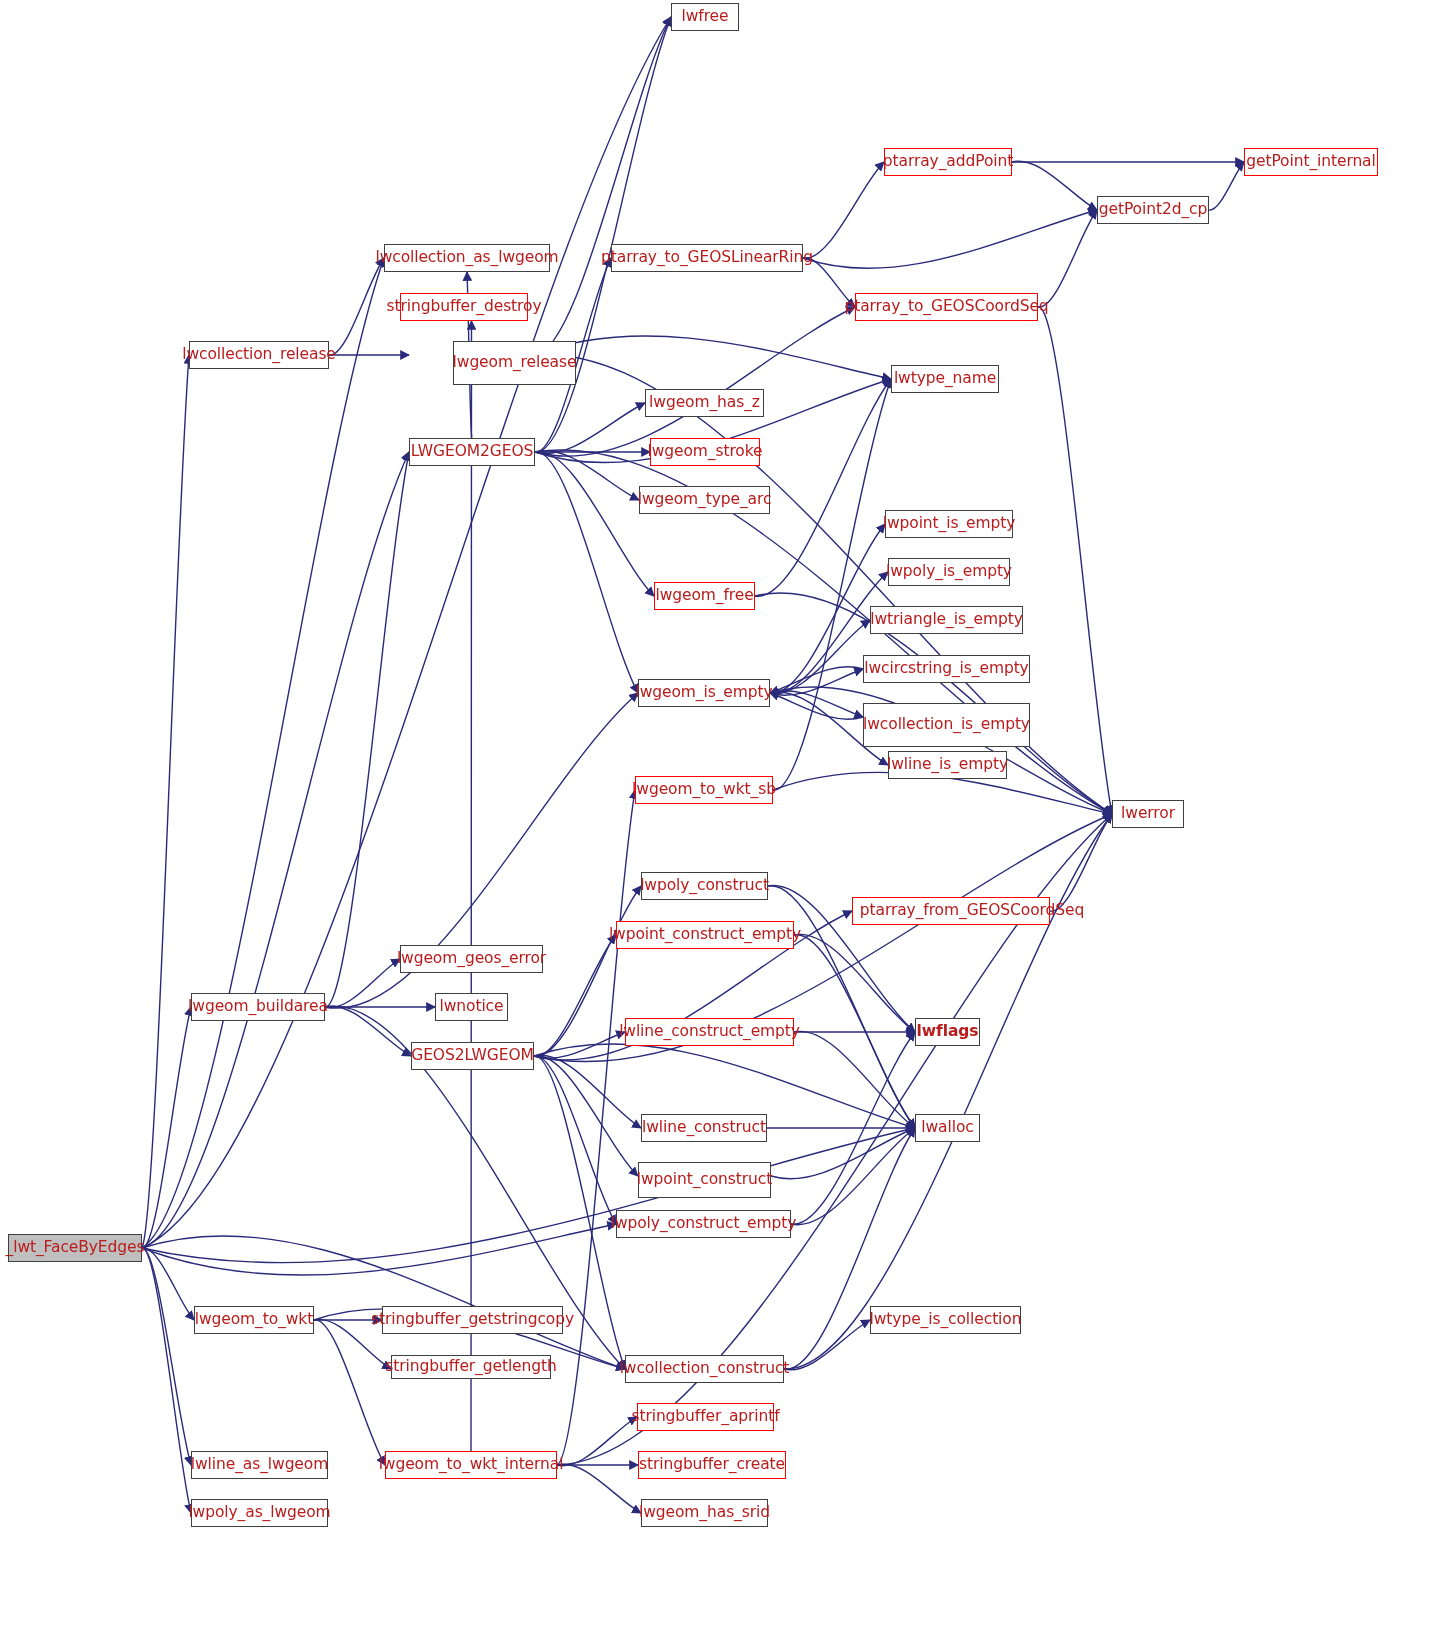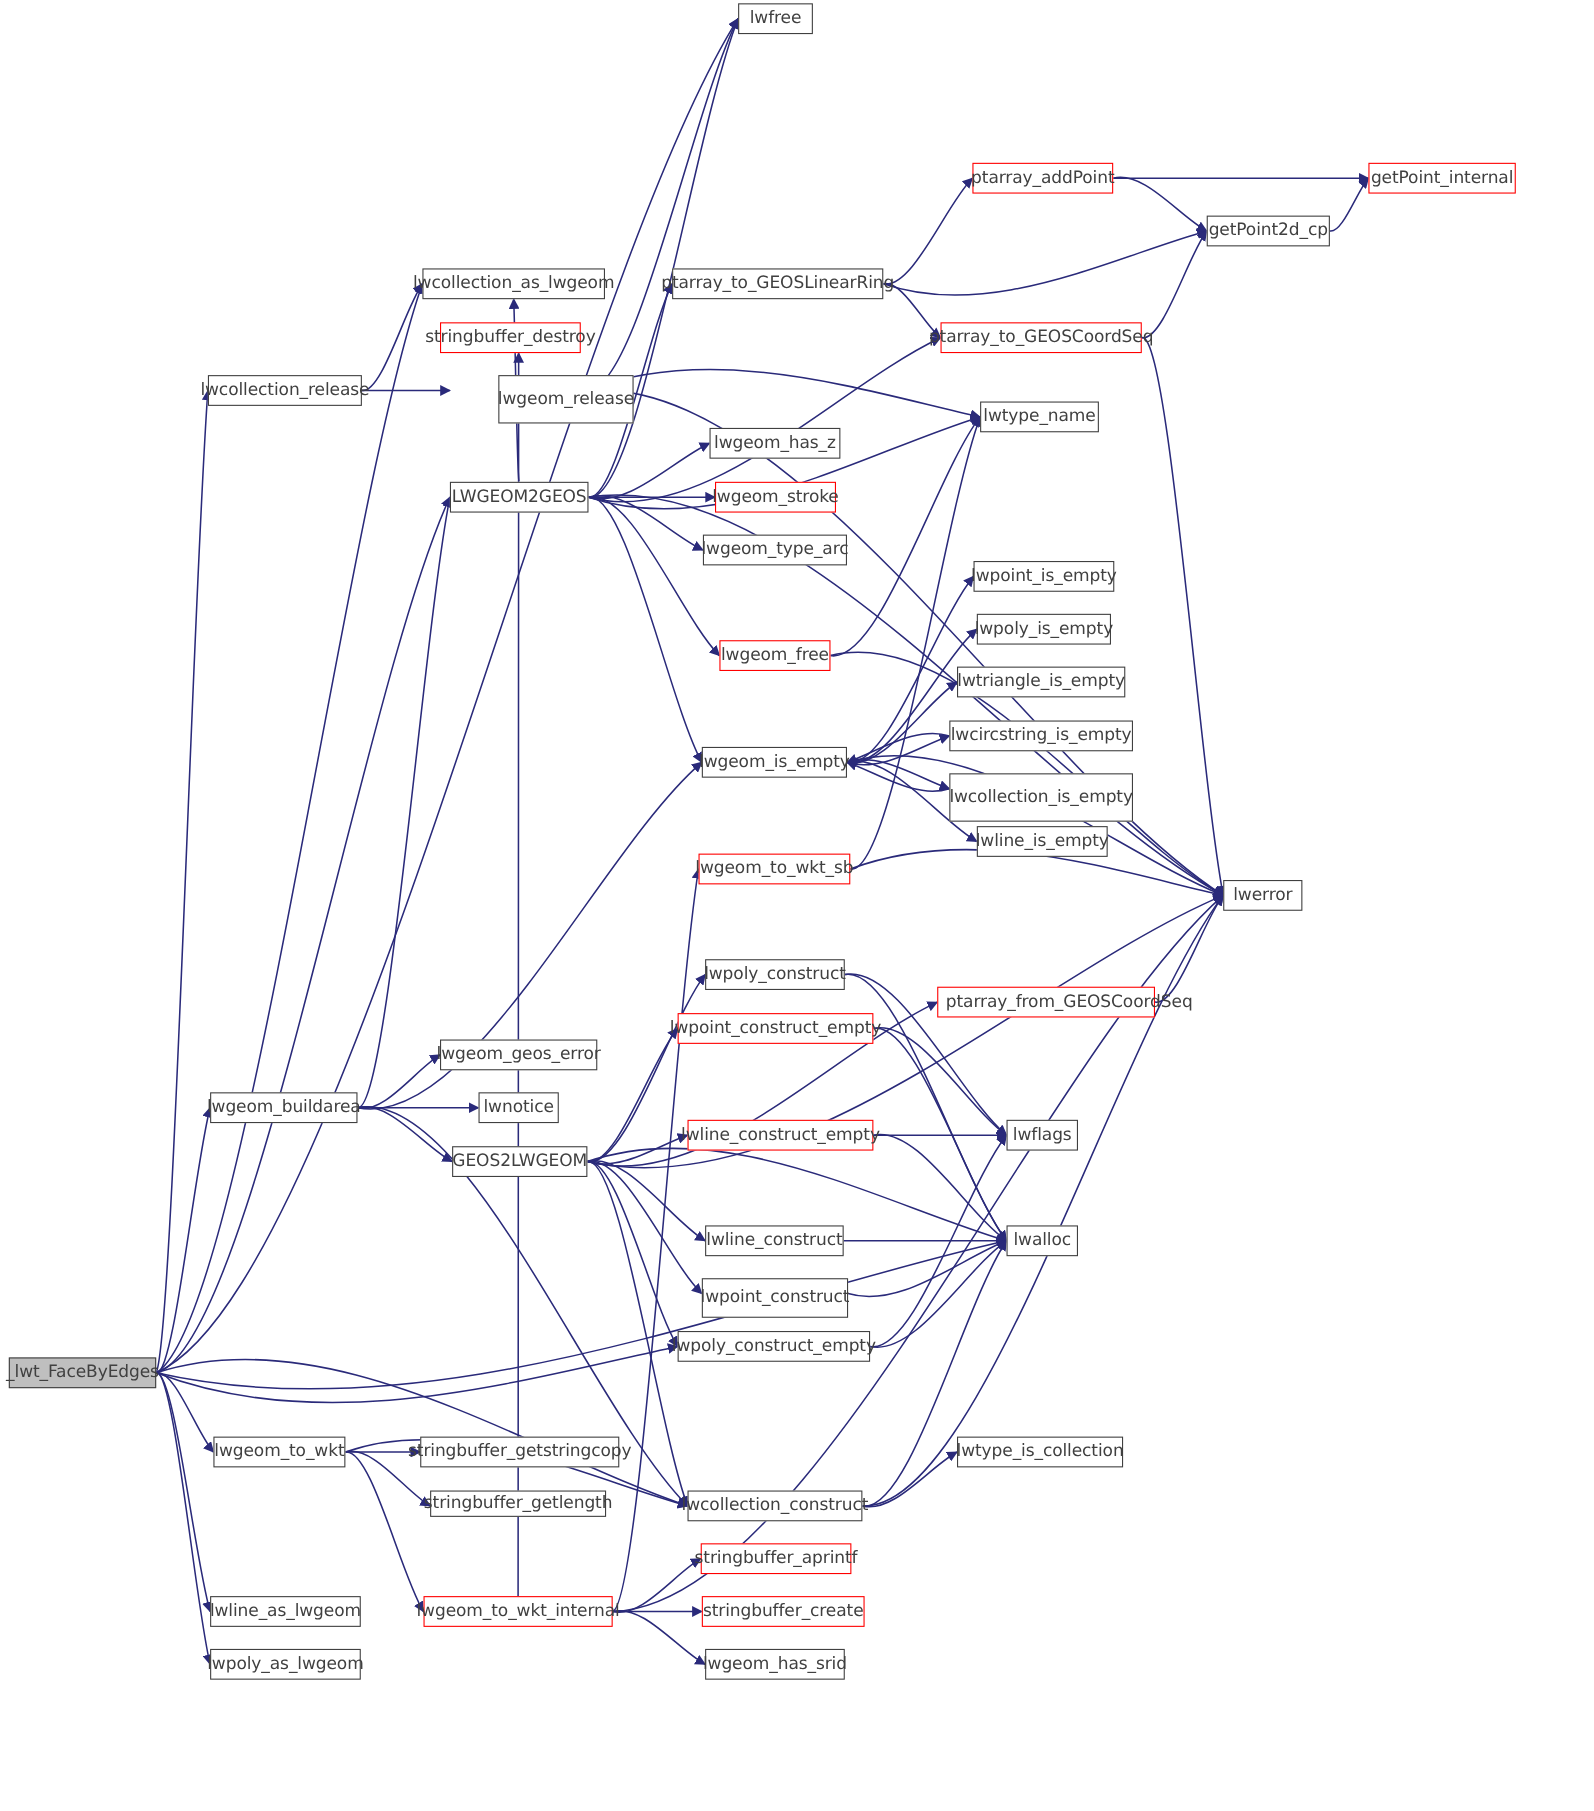--- a/index.html
+++ b/index.html
@@ -1,20 +1,20 @@
 <!DOCTYPE html>
 <html><head>
 <meta charset="utf-8">
 <style>
   html,body{margin:0;padding:0;background:#ffffff;}
   body{font-family:"DejaVu Sans","Liberation Sans",sans-serif;}
   #canvas{position:relative;width:1449px;height:1646px;background:#ffffff;overflow:hidden;}
   svg#edges{position:absolute;left:0;top:0;width:1449px;height:1646px;}
   .node{position:absolute;box-sizing:border-box;display:flex;align-items:center;justify-content:center;
-        background:#ffffff;border:1px solid #404040;font-size:15.5px;color:#404040;white-space:nowrap;
+        background:#ffffff;border:1px solid #404040;font-size:15.5px;color:#b91c1c;white-space:nowrap;
         letter-spacing:-0.1px;line-height:1;}
   .node.red{border-color:#ff0000;}
   .node.root{background:#bfbfbf;border-color:#404040;}
   .node span{pointer-events:none;}
 </style>
 </head>
 <body>
 
 <div id="canvas">
   <svg id="edges" xmlns="http://www.w3.org/2000/svg">
@@ -204,21 +204,21 @@
       </div>
       <div class="node" style="left: 435px; top: 993px; width: 73px; height: 28px;">
         <span>lwnotice</span>
       </div>
       <div class="node" style="left: 191px; top: 993px; width: 134px; height: 28px;">
         <span>lwgeom_buildarea</span>
       </div>
       <div class="node red" style="left: 625px; top: 1018px; width: 169px; height: 28px;">
         <span>lwline_construct_empty</span>
       </div>
-      <div class="node" style="left: 915px; top: 1018px; width: 65px; height: 28px;">
+      <div class="node" style="left: 915px; top: 1018px; width: 65px; height: 28px; font-weight: bold;">
         <span>lwflags</span>
       </div>
       <div class="node" style="left: 411px; top: 1042px; width: 123px; height: 28px;">
         <span>GEOS2LWGEOM</span>
       </div>
       <div class="node" style="left: 641px; top: 1114px; width: 126px; height: 28px;">
         <span>lwline_construct</span>
       </div>
       <div class="node" style="left: 915px; top: 1114px; width: 65px; height: 28px;">
         <span>lwalloc</span>

